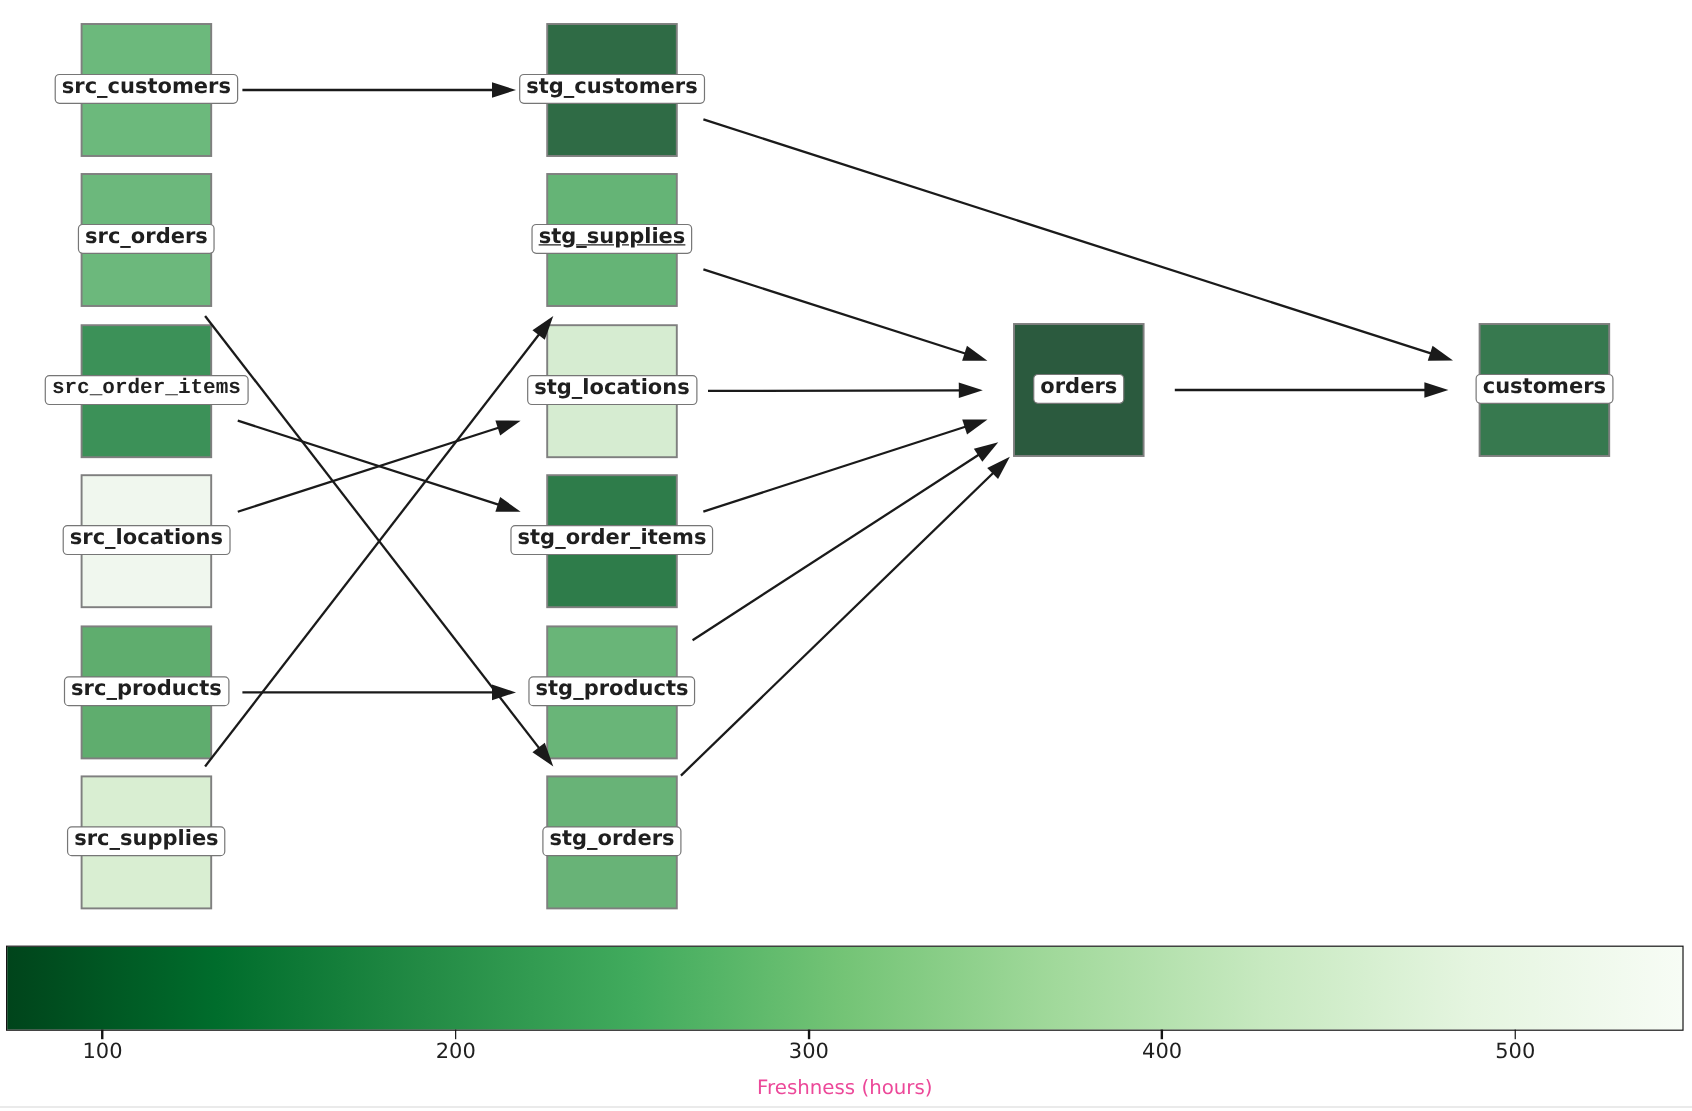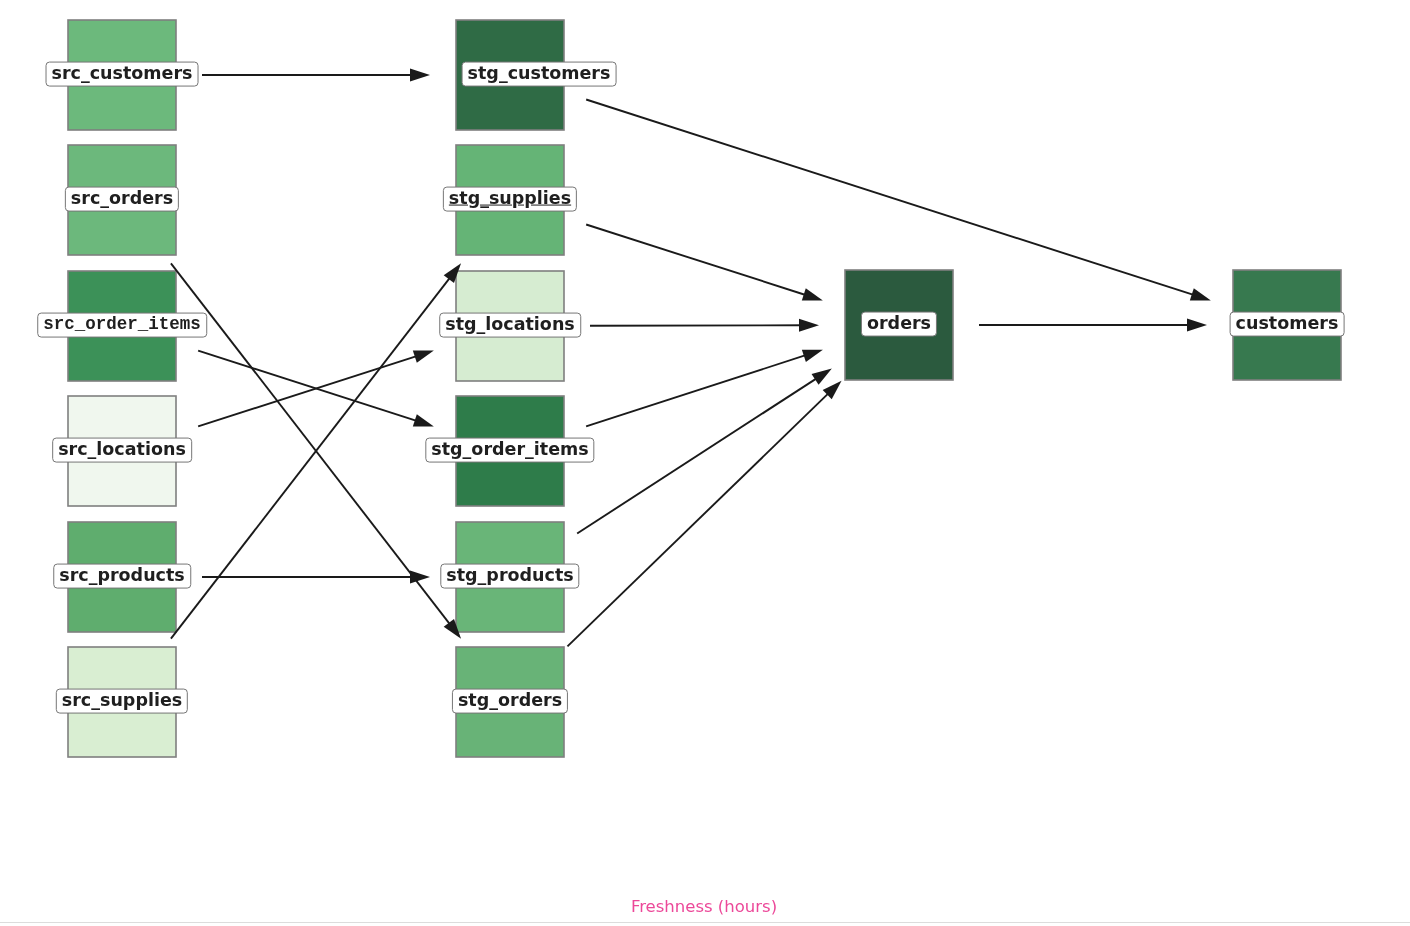--- a/index.html
+++ b/index.html
@@ -128,24 +128,36 @@
       <line x1="979" y1="325" x2="1193" y2="325" stroke="#1a1a1a" stroke-width="1.9"></line>
       <polygon points="1207,325 1187,331.5 1187,318.5" fill="#1a1a1a"></polygon>
     </svg>
   <div id="labels-layer">
       <div class="node-label" style="left: 122px; top: 74px;">src_customers</div>
       <div class="node-label" style="left: 122px; top: 199px;">src_orders</div>
       <div class="node-label" style="left: 122px; top: 325px; font-family: Liberation Mono, monospace;">src_order_items</div>
       <div class="node-label" style="left: 122px; top: 450px;">src_locations</div>
       <div class="node-label" style="left: 122px; top: 576px;">src_products</div>
       <div class="node-label" style="left: 122px; top: 701px;">src_supplies</div>
-      <div class="node-label" style="left: 539px; top: 74px; text-align: right;">stg_customers</div>
+      <div class="node-label" style="left: 510px; top: 74px; text-align: right;">stg_customers</div>
       <div class="node-label" style="left: 510px; top: 199px; text-decoration: underline;">stg_supplies</div>
       <div class="node-label" style="left: 510px; top: 325px;">stg_locations</div>
       <div class="node-label" style="left: 510px; top: 450px; text-align: center;">stg_order_items</div>
       <div class="node-label" style="left: 510px; top: 576px;">stg_products</div>
       <div class="node-label" style="left: 510px; top: 701px;">stg_orders</div>
       <div class="node-label" style="left: 899px; top: 324px;">orders</div>
       <div class="node-label" style="left: 1287px; top: 324px;">customers</div>
     </div>
+  <div id="colorbar" style="background: linear-gradient(to right, rgb(0, 68, 27), rgb(0, 109, 44), rgb(35, 139, 69), rgb(65, 171, 93), rgb(116, 196, 118), rgb(161, 217, 155), rgb(199, 233, 192), rgb(229, 245, 224), rgb(247, 252, 245));">
+      <div class="cb-tick" style="left: 79.4653px;"></div>
+      <div class="cb-tick-label" style="left: 79.4653px;">100</div>
+      <div class="cb-tick" style="left: 373.781px;"></div>
+      <div class="cb-tick-label" style="left: 373.781px;">200</div>
+      <div class="cb-tick" style="left: 668.097px;"></div>
+      <div class="cb-tick-label" style="left: 668.097px;">300</div>
+      <div class="cb-tick" style="left: 962.413px;"></div>
+      <div class="cb-tick-label" style="left: 962.413px;">400</div>
+      <div class="cb-tick" style="left: 1256.73px;"></div>
+      <div class="cb-tick-label" style="left: 1256.73px;">500</div>
+    </div>
   <div id="cb-axis-label">Freshness (hours)</div>
   <div id="bottom-line"></div>
 </div>
 
 </body></html>

